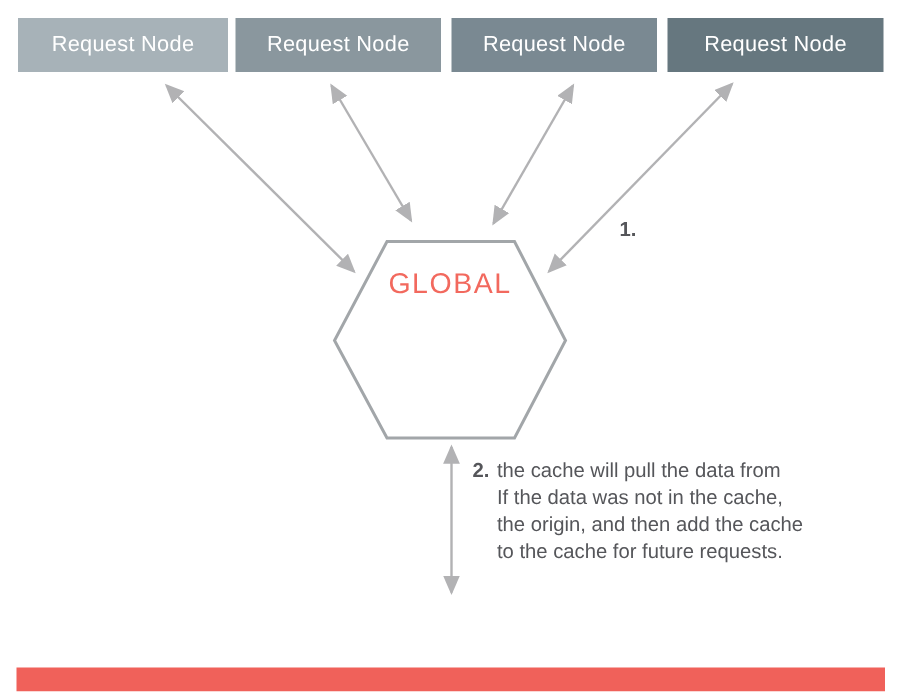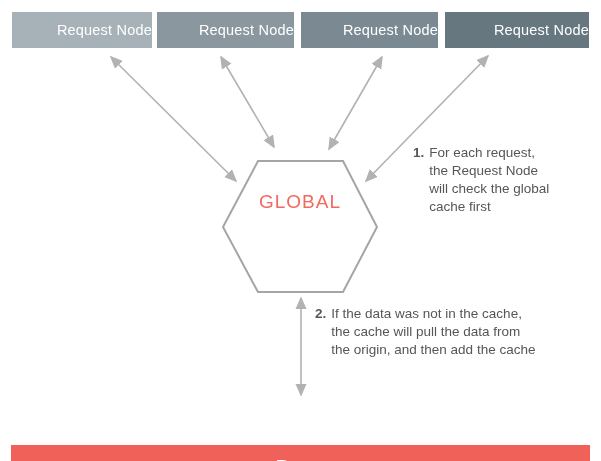--- a/index.html
+++ b/index.html
@@ -7,34 +7,34 @@
     position:relative;
     width:601px; height:461px;
     background:#ffffff;
     font-family:"Liberation Sans", sans-serif;
     overflow:hidden;
   }
   
   .node-box {
     position:absolute;
     top:12px; height:36px;
-    display:flex; align-items:center; justify-content:flex-end;
+    display:flex; align-items:center; justify-content:center;
     color:var(--nodetext,#fff);
     font-size:14.5px;
     letter-spacing:0.2px;
   }
   
   .diagram-svg { position:absolute; left:0; top:0; }
   .arrow { stroke:var(--arrow,#b2b2b4); stroke-width:1.6; fill:none; }
   .ah { fill:var(--arrow,#b2b2b4); }
   .hexagon { fill:#ffffff; stroke:var(--hexborder,#a2a6a9); stroke-width:2; }
   
   .cache-label {
     position:absolute;
-    left:223px; top:187px; width:154px;
+    left:223px; top:175px; width:154px;
     text-align:center;
     color:var(--cachetext,#f2695e);
     font-size:19px;
     line-height:29px;
     letter-spacing:1px;
   }
   .cache-label span { display:block; }
   
   .note {
     position:absolute;
@@ -95,34 +95,29 @@
   <div class="node-box" style="left: 445px; width: 144px; background: rgb(102, 119, 127);">
     <span>Request Node</span>
   </div>
 
   <div class="cache-label">
     <span>GLOBAL</span>
   </div>
 
   <div class="note note-1">
     <span class="num">1.</span>
-    <span class="lines">
-      <span>For each request,</span>
-      <span>the Request Node</span>
-      <span>will check the global</span>
-      <span>cache first</span>
-    </span>
   </div>
 
   <div class="note note-2">
     <span class="num">2.</span>
     <span class="lines">
+      <span>the cache will pull the data from</span>
       <span>If the data was not in the cache,</span>
-      <span>the cache will pull the data from</span>
       <span>the origin, and then add the cache</span>
+      <span>to the cache for future requests.</span>
     </span>
   </div>
 
   <div class="data-bar">
     <span>Data</span>
   </div>
 
 </div>
 
 </body></html>

